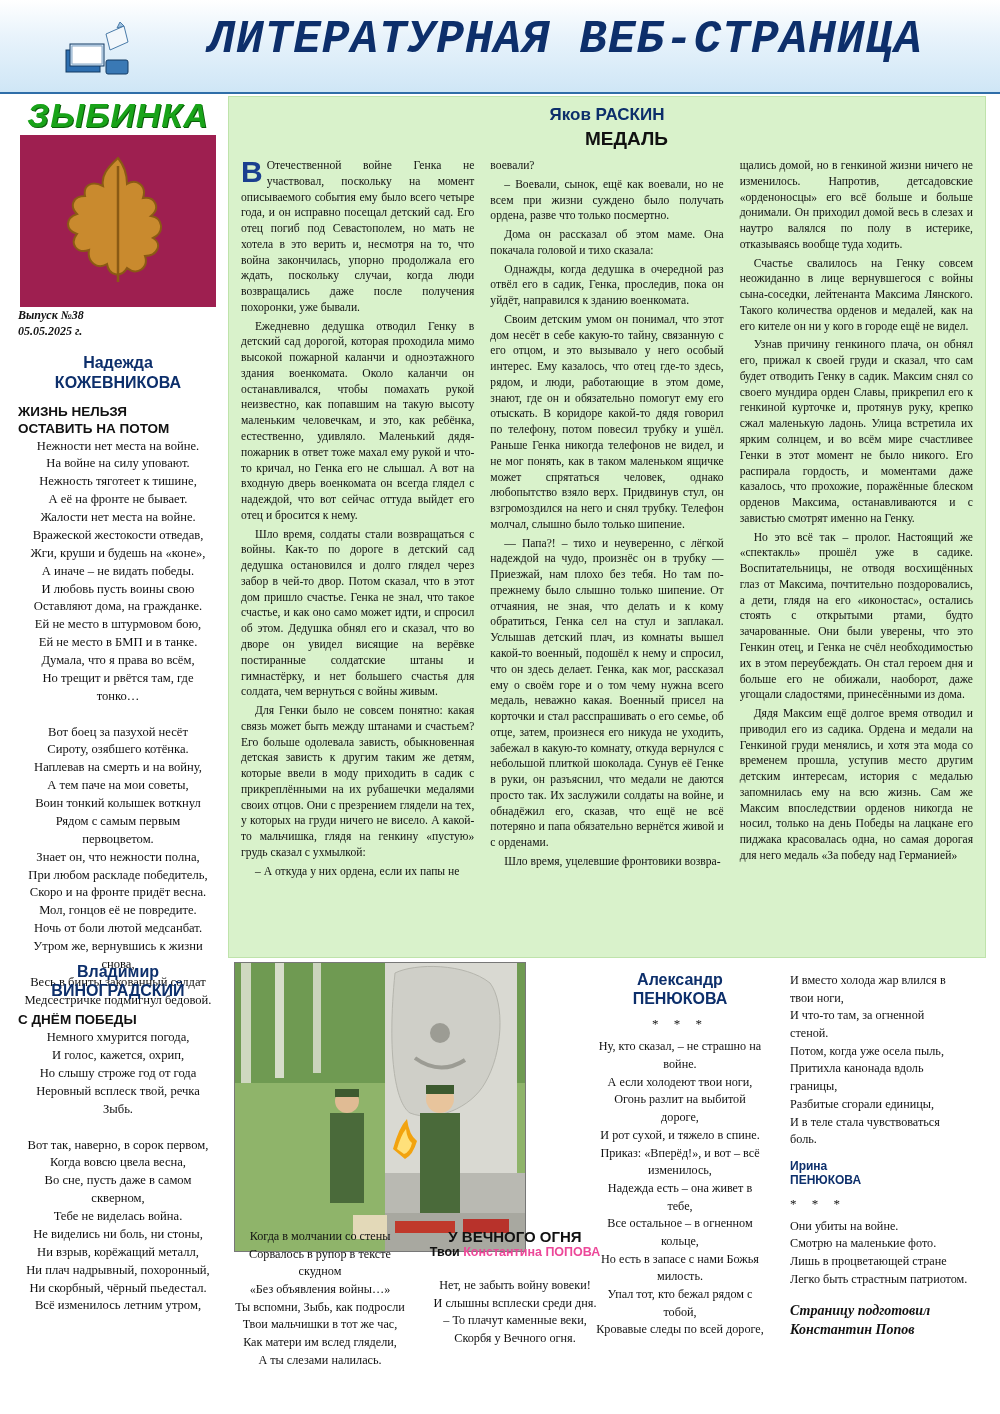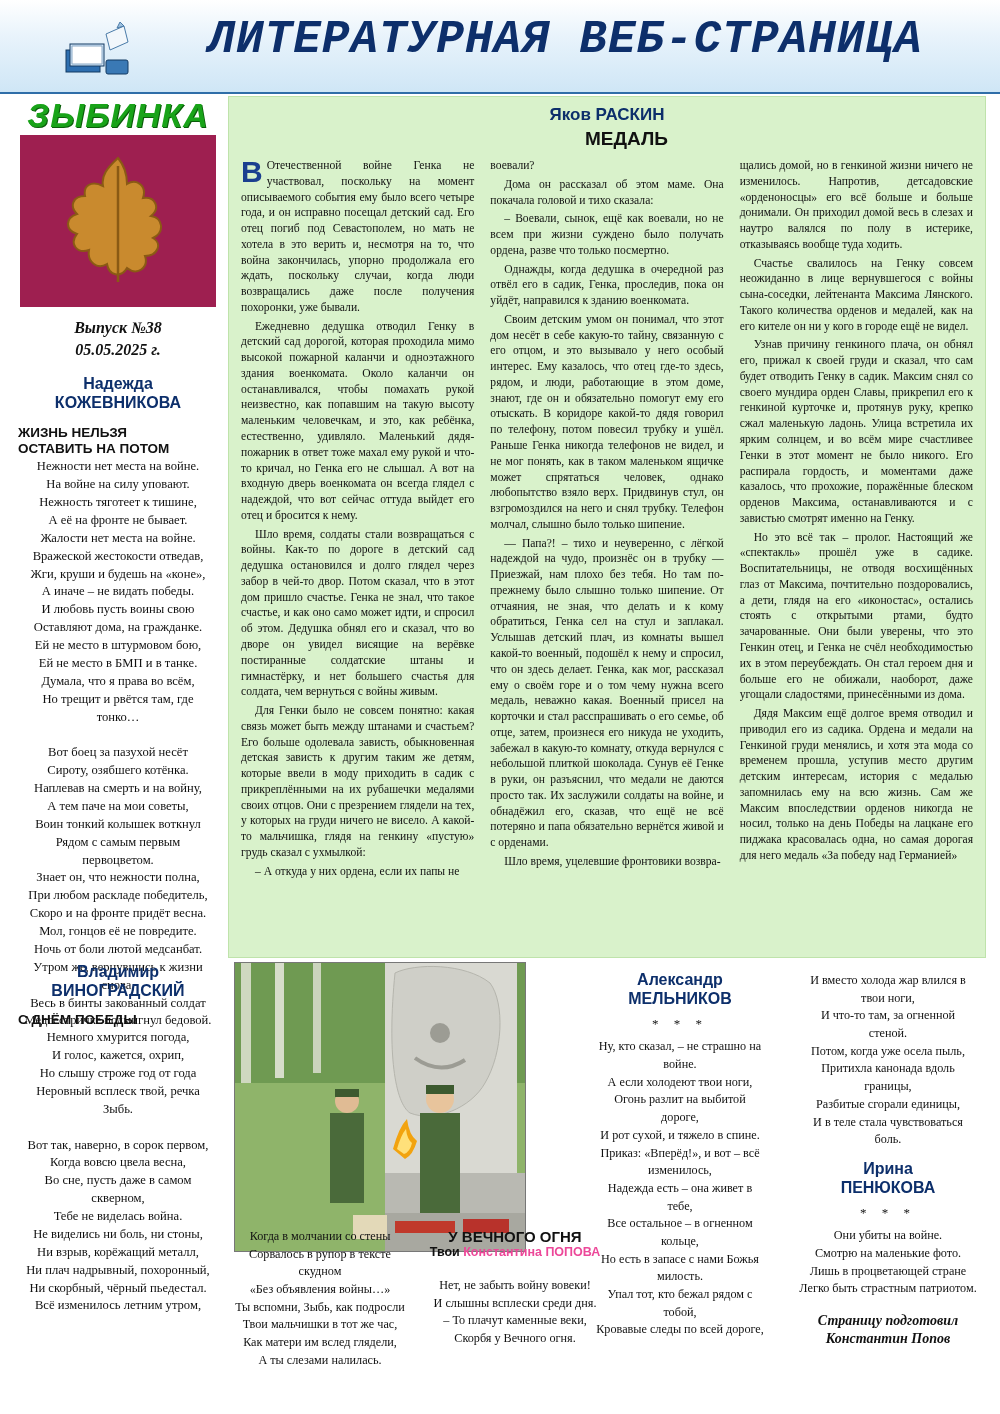--- a/index.html
+++ b/index.html
@@ -39,22 +39,22 @@
     text-align:center;
     letter-spacing:1px;
     text-shadow:1px 1px 0 #0a5c0a;
   }
   .leafbox{
     width:196px;height:172px;margin:0 auto;
     background:#9e1f50;
     display:flex;align-items:center;justify-content:center;
   }
   .issue{
-    text-align:center;font-weight:bold;font-style:italic;font-size:16px;
-    margin-top:10px;line-height:1.35;
+    font-weight:bold;font-style:italic;font-size:12px;
+    margin-top:0;line-height:1.35;
   }
   .author{
     text-align:center;font-family:"Liberation Sans", sans-serif;
     font-weight:bold;font-size:16px;color:#0d2f6b;
     margin-top:14px;line-height:1.2;
   }
   .poem-title{
     text-align:left;font-family:"Liberation Sans", sans-serif;
     font-weight:bold;font-size:13.5px;color:#111;
     margin-top:12px;line-height:1.25;
@@ -106,24 +106,24 @@
     position:absolute;left:580px;top:970px;width:200px;text-align:center;
   }
   .col-mel .nm{
     font-family:"Liberation Sans", sans-serif;font-weight:bold;font-size:16px;
     color:#0d2f6b;line-height:1.2;
   }
   .stars{font-size:13px;letter-spacing:6px;margin:8px 0 6px;}
   .verse{font-size:12.2px;line-height:1.45;white-space:pre-line;}
 
   .col-right{
-    position:absolute;left:790px;top:972px;width:196px;text-align:center;
+    position:absolute;left:790px;top:972px;width:196px;
   }
   .col-right .nm{
-    font-family:"Liberation Sans", sans-serif;font-weight:bold;font-size:16px;
+    font-family:"Liberation Sans", sans-serif;font-weight:bold;font-size:12px;
     color:#0d2f6b;line-height:1.2;margin-top:10px;
   }
   .signature{
     margin-top:14px;font-weight:bold;font-style:italic;font-size:14px;line-height:1.3;
   }
 
   .leftbot{
     position:absolute;left:18px;top:962px;width:200px;text-align:center;
   }
   .bottext{
@@ -227,22 +227,22 @@
     <div class="cols">
       <div class="col">
         <p class="noind"><span class="dropcap">В</span><span>Отечественной войне Генка не участвовал, поскольку на момент описываемого события ему было всего четыре года, и он исправно посещал детский сад. Его отец погиб под Севастополем, но мать не хотела в это верить и, несмотря на то, что война закончилась, упорно продолжала его ждать, поскольку случаи, когда люди возвращались даже после получения похоронки, уже бывали.</span></p>
         <p>Ежедневно дедушка отводил Генку в детский сад дорогой, которая проходила мимо высокой пожарной каланчи и одноэтажного здания военкомата. Около каланчи он останавливался, чтобы помахать рукой неизвестно, как попавшим на такую высоту маленьким человечкам, и это, как ребёнка, естественно, удивляло. Маленький дядя-пожарник в ответ тоже махал ему рукой и что-то кричал, но Генка его не слышал. А вот на входную дверь военкомата он всегда глядел с надеждой, что вот сейчас оттуда выйдет его отец и бросится к нему.</p>
         <p>Шло время, солдаты стали возвращаться с войны. Как-то по дороге в детский сад дедушка остановился и долго глядел через забор в чей-то двор. Потом сказал, что в этот дом пришло счастье. Генка не знал, что такое счастье, и как оно само может идти, и спросил об этом. Дедушка обнял его и сказал, что во дворе он увидел висящие на верёвке постиранные солдатские штаны и гимнастёрку, и нет большего счастья для солдата, чем вернуться с войны живым.</p>
         <p>Для Генки было не совсем понятно: какая связь может быть между штанами и счастьем? Его больше одолевала зависть, обыкновенная детская зависть к другим таким же детям, которые ввели в моду приходить в садик с прикреплёнными на их рубашечки медалями своих отцов. Они с презрением глядели на тех, у которых на груди ничего не висело. А какой-то мальчишка, глядя на генкину «пустую» грудь сказал с ухмылкой:</p>
         <p>– А откуда у них ордена, если их папы не</p>
       </div>
       <div class="col">
         <p class="noind">воевали?</p>
+        <p>– Воевали, сынок, ещё как воевали, но не всем при жизни суждено было получать ордена, разве что только посмертно.</p>
         <p>Дома он рассказал об этом маме. Она покачала головой и тихо сказала:</p>
-        <p>– Воевали, сынок, ещё как воевали, но не всем при жизни суждено было получать ордена, разве что только посмертно.</p>
         <p>Однажды, когда дедушка в очередной раз отвёл его в садик, Генка, проследив, пока он уйдёт, направился к зданию военкомата.</p>
         <p>Своим детским умом он понимал, что этот дом несёт в себе какую-то тайну, связанную с его отцом, и это вызывало у него особый интерес. Ему казалось, что отец где-то здесь, рядом, и люди, работающие в этом доме, знают, где он и обязательно помогут ему его отыскать. В коридоре какой-то дядя говорил по телефону, потом повесил трубку и ушёл. Раньше Генка никогда телефонов не видел, и не мог понять, как в таком маленьком ящичке может спрятаться человек, однако любопытство взяло верх. Придвинув стул, он взгромоздился на него и снял трубку. Телефон молчал, слышно было только шипение.</p>
         <p>— Папа?! – тихо и неуверенно, с лёгкой надеждой на чудо, произнёс он в трубку — Приезжай, нам плохо без тебя. Но там по-прежнему было слышно только шипение. От отчаяния, не зная, что делать и к кому обратиться, Генка сел на стул и заплакал. Услышав детский плач, из комнаты вышел какой-то военный, подошёл к нему и спросил, что он здесь делает. Генка, как мог, рассказал ему о своём горе и о том чему нужна всего медаль, неважно какая. Военный присел на корточки и стал расспрашивать о его семье, об отце, затем, произнеся его никуда не уходить, забежал в какую-то комнату, откуда вернулся с небольшой плиткой шоколада. Сунув её Генке в руки, он разъяснил, что медали не даются просто так. Их заслужили солдаты на войне, и обнадёжил его, сказав, что ещё не всё потеряно и папа обязательно вернётся живой и с орденами.</p>
         <p>Шло время, уцелевшие фронтовики возвра-</p>
       </div>
       <div class="col">
         <p class="noind">щались домой, но в генкиной жизни ничего не изменилось. Напротив, детсадовские «орденоносцы» его всё больше и больше донимали. Он приходил домой весь в слезах и наутро валялся по полу в истерике, отказываясь вообще туда ходить.</p>
         <p>Счастье свалилось на Генку совсем неожиданно в лице вернувшегося с войны сына-соседки, лейтенанта Максима Лянского. Такого количества орденов и медалей, как на его кителе он ни у кого в городе ещё не видел.</p>
         <p>Узнав причину генкиного плача, он обнял его, прижал к своей груди и сказал, что сам будет отводить Генку в садик. Максим снял со своего мундира орден Славы, прикрепил его к генкиной курточке и, протянув руку, крепко сжал маленькую ладонь. Улица встретила их ярким солнцем, и во всём мире счастливее Генки в этот момент не было никого. Его распирала гордость, и моментами даже казалось, что прохожие, поражённые блеском орденов Максима, останавливаются и с завистью смотрят именно на Генку.</p>
         <p>Но это всё так – пролог. Настоящий же «спектакль» прошёл уже в садике. Воспитательницы, не отводя восхищённых глаз от Максима, почтительно поздоровались, а дети, глядя на его «иконостас», остались стоять с открытыми ртами, будто зачарованные. Они были уверены, что это Генкин отец, и Генка не счёл необходимостью их в этом переубеждать. Он стал героем дня и больше его не обижали, наоборот, даже угощали сладостями, принесёнными из дома.</p>
@@ -299,21 +299,21 @@
       <span>Твои </span><b>Константина ПОПОВА</b>
     </div>
     <div style="margin-top:18px;font-size:12.2px;line-height:1.45;white-space:pre-line">Нет, не забыть войну вовеки!
 И слышны всплески среди дня.
 – То плачут каменные веки,
 Скорбя у Вечного огня.</div>
   </div>
 
   <div class="col-mel">
     <div class="nm" style="white-space:pre-line">Александр
-МЕЛЬНИКОВ</div>
+ПЕНЮКОВА</div>
     <div class="stars">* * *</div>
     <div class="verse">Ну, кто сказал, – не страшно на
 войне.
 А если холодеют твои ноги,
 Огонь разлит на выбитой
 дороге,
 И рот сухой, и тяжело в спине.
 Приказ: «Вперёд!», и вот – всё
 изменилось,
 Надежда есть – она живет в

